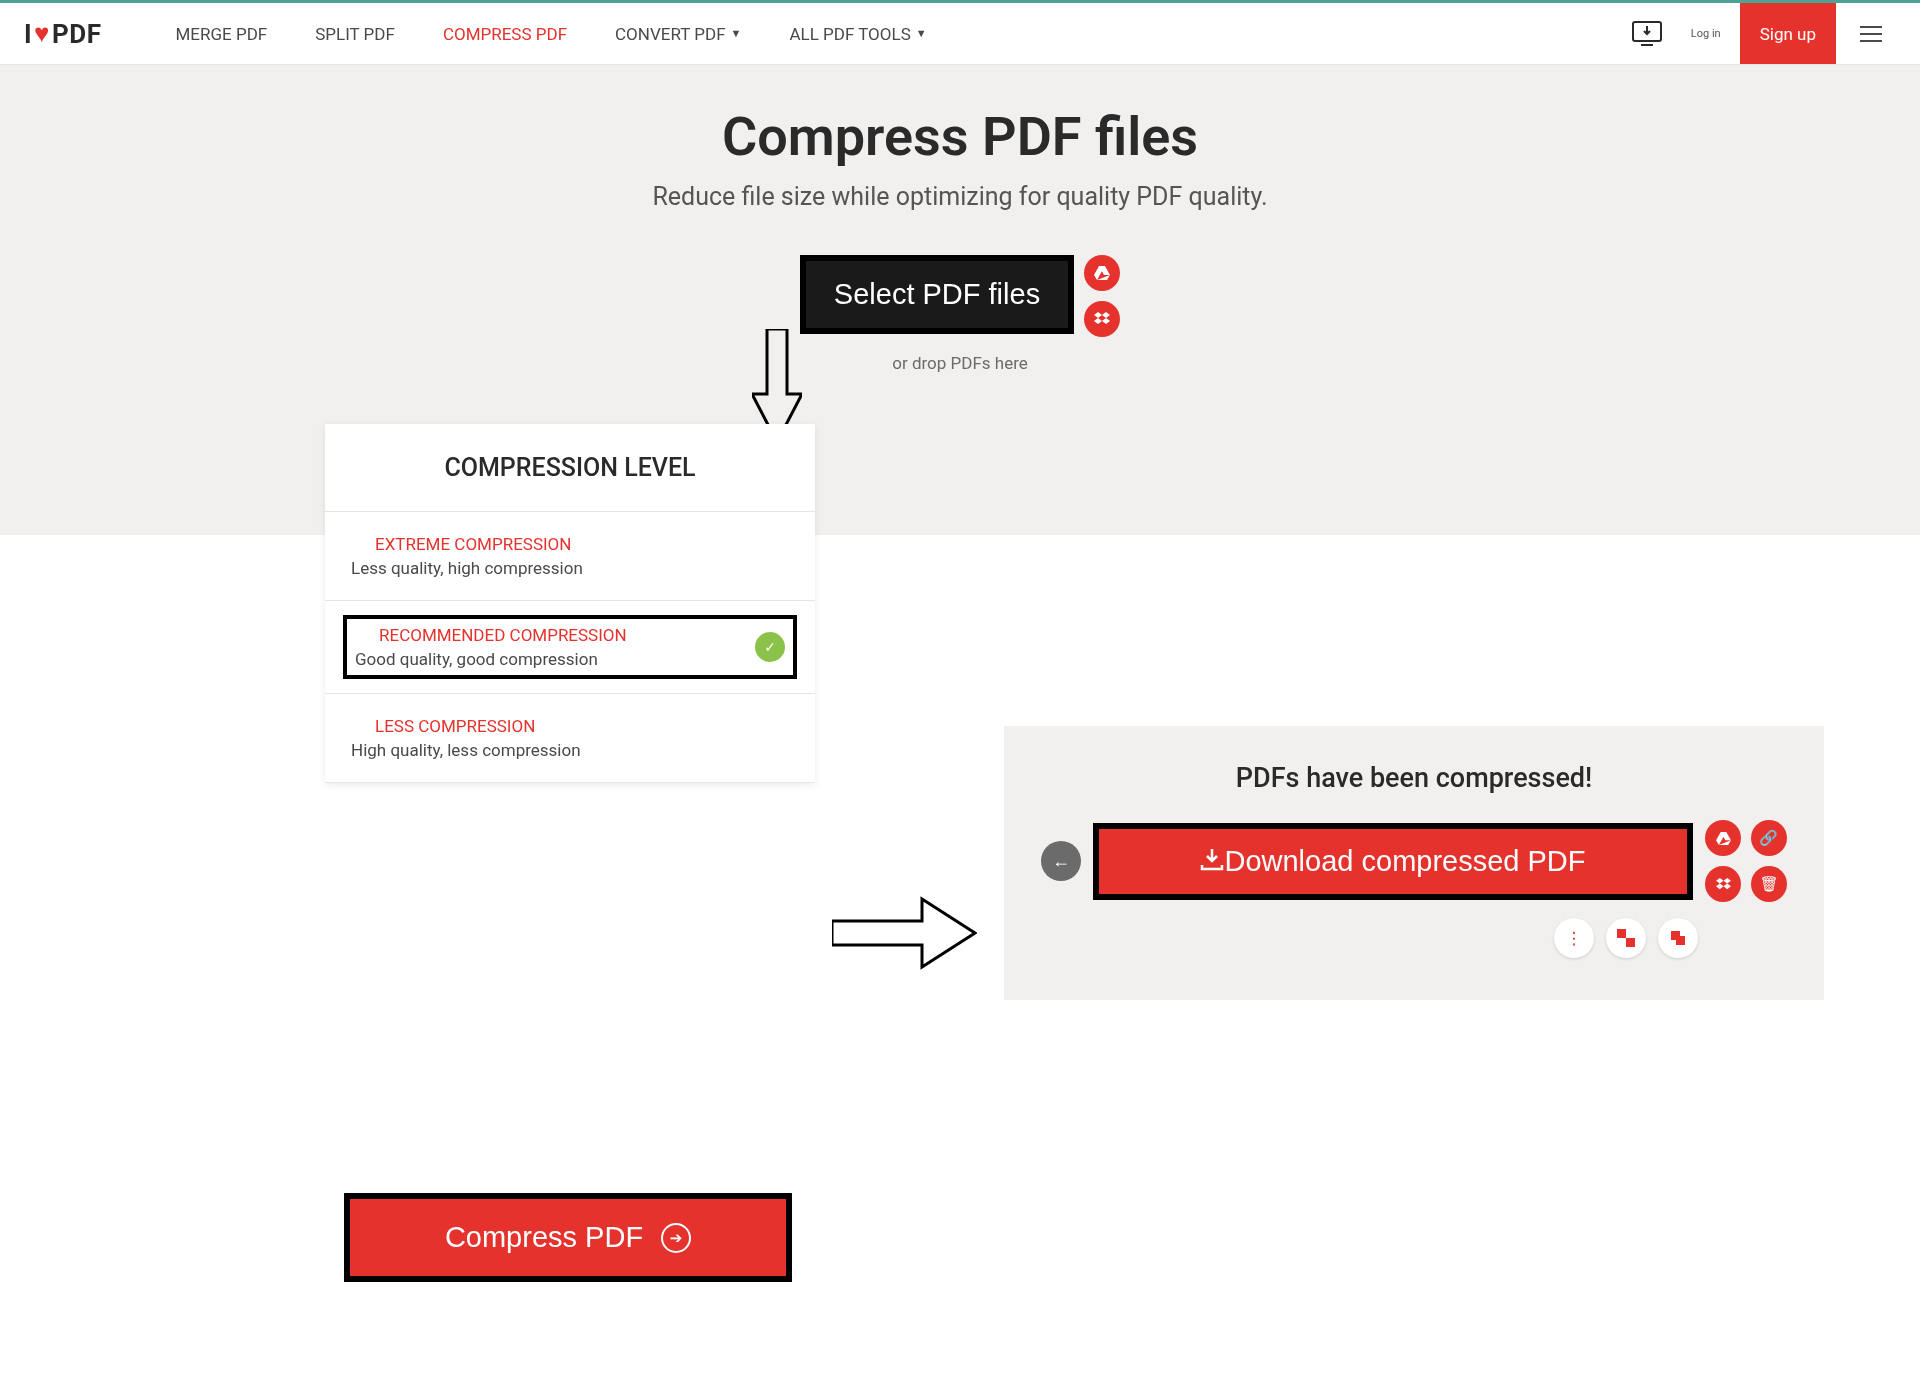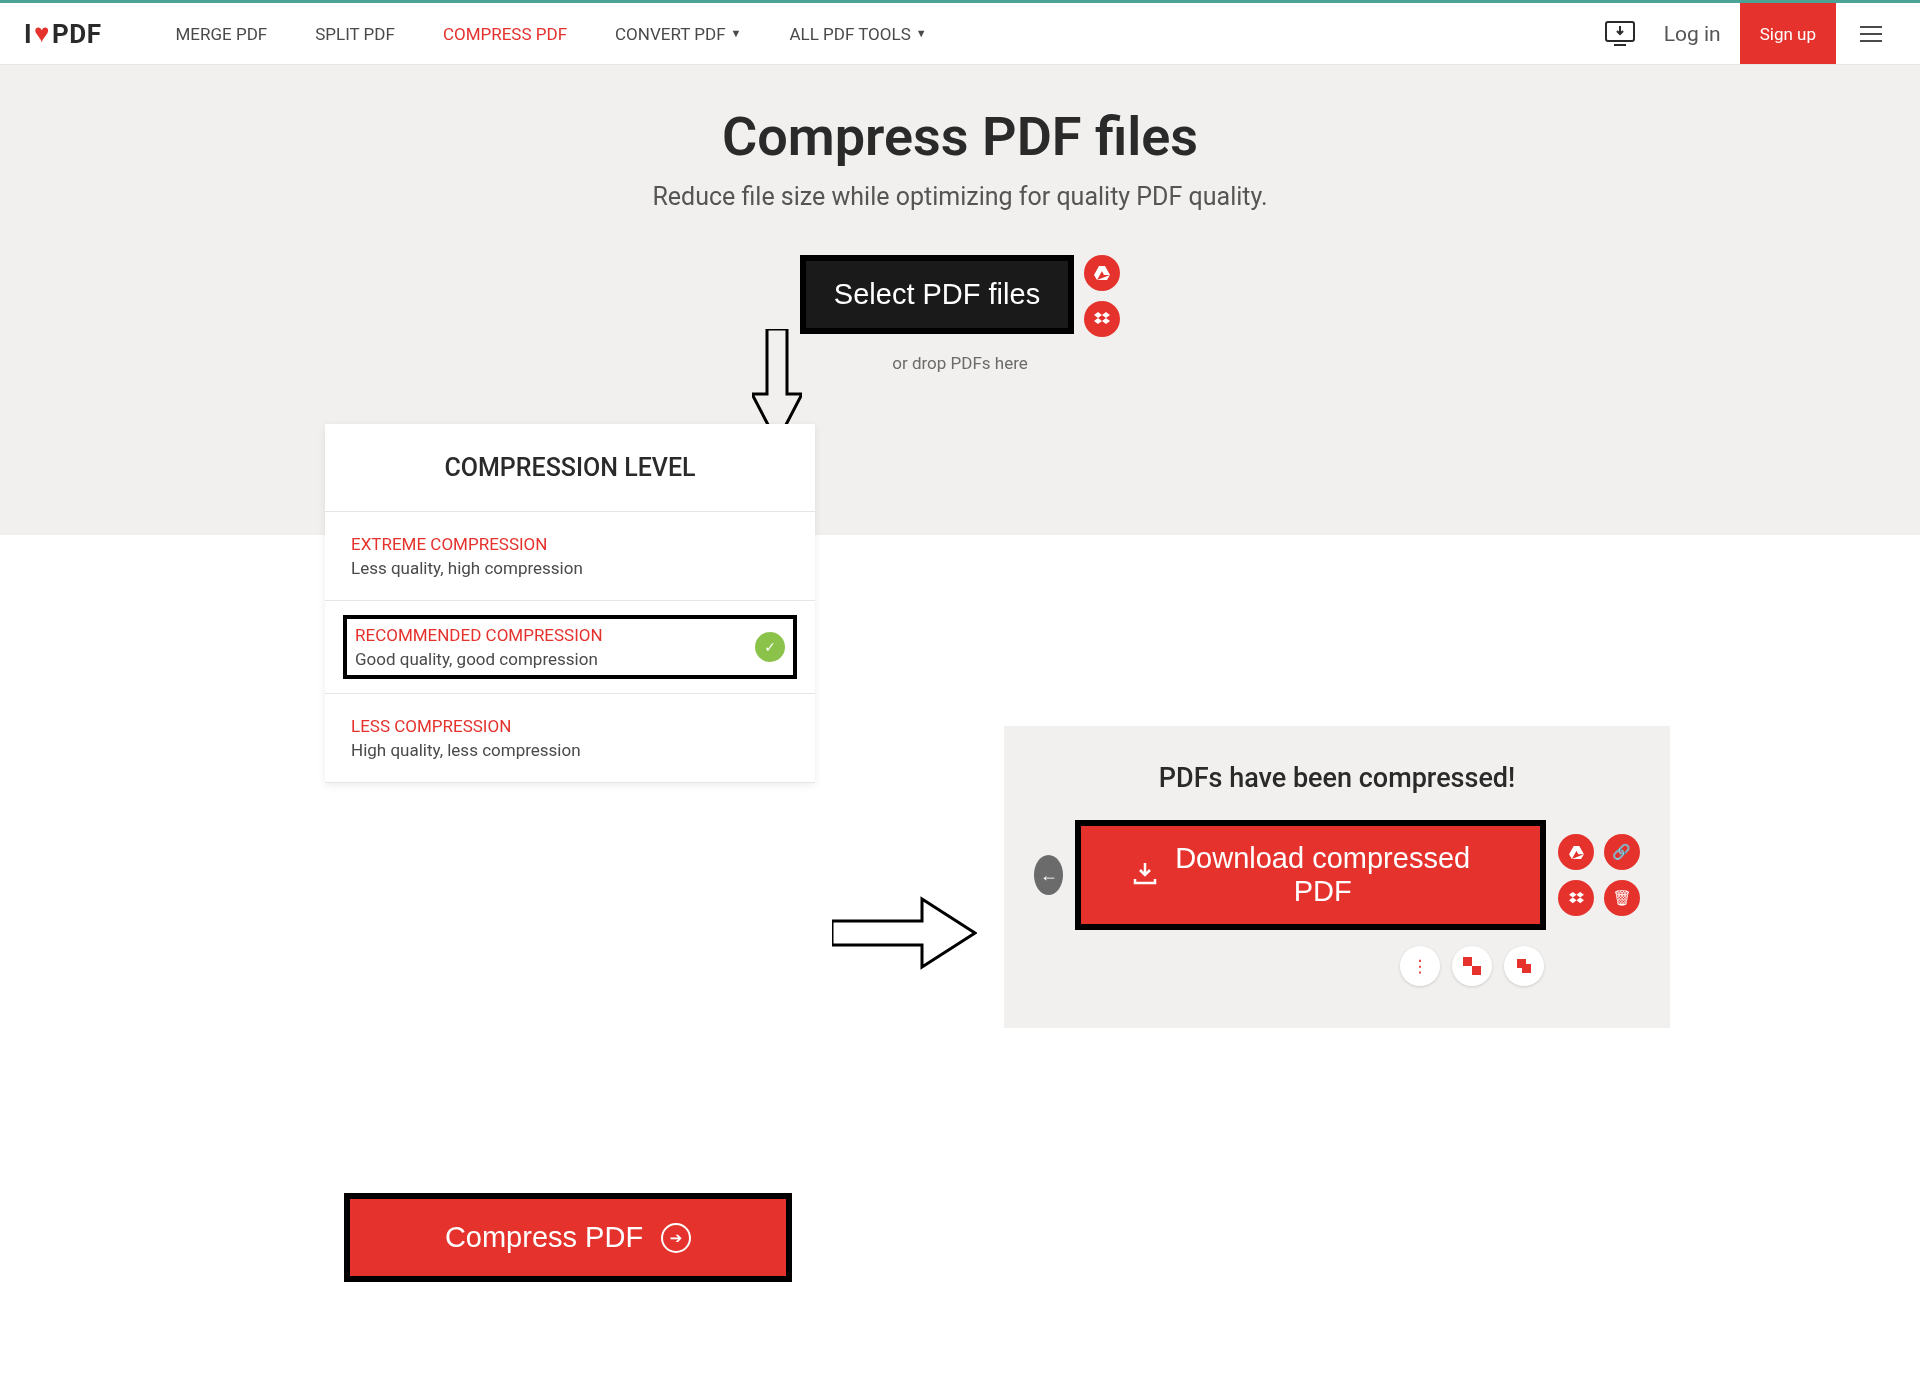--- a/index.html
+++ b/index.html
@@ -9,21 +9,21 @@
   .top-border { height: 3px; background: #4aa394; width: 100%; }
   .header { height: 62px; background: #fff; display: flex; align-items: center; padding: 0 24px; border-bottom: 1px solid #e6e6e6; }
   .logo { display: flex; align-items: center; font-weight: 700; font-size: 26px; letter-spacing: 0.5px; color: #2a2a2a; margin-right: 38px; cursor: pointer; }
   .logo .heart { color: #e5322d; margin: 0 2px; font-size: 26px; }
   .nav { display: flex; gap: 48px; padding-left: 36px; }
   .nav-item { font-size: 17px; color: #4a4a4a; cursor: pointer; display: flex; align-items: center; gap: 5px; }
   .nav-item.active { color: #e5322d; }
   .chevron-down { font-size: 11px; }
   .header-right { margin-left: auto; display: flex; align-items: center; height: 100%; }
   .desktop-icon { width: 50px; height: 100%; display: flex; align-items: center; justify-content: center; cursor: pointer; }
-  .login { padding: 0 19px; font-size: 21px; color: #555; cursor: pointer; height: 100%; display: flex; align-items: center; }
+  .login { padding: 0 19px; font-size: 11px; color: #555; cursor: pointer; height: 100%; display: flex; align-items: center; }
   .signup { background: #e5322d; color: #fff; padding: 0 20px; font-size: 17px; cursor: pointer; height: 100%; display: flex; align-items: center; }
   .hamburger { width: 50px; height: 100%; display: flex; align-items: center; justify-content: center; cursor: pointer; margin-left: 10px; }
   .hamburger-lines { display: flex; flex-direction: column; gap: 5px; }
   .hamburger-lines span { width: 22px; height: 2px; background: #4a4a4a; display: block; }
   
   
   .hero { background: #f1f0ee; padding: 40px 0 0; text-align: center; height: 470px; position: relative; }
   .hero h1 { font-size: 54px; color: #2a2a2a; font-weight: 600; margin-bottom: 14px; }
   .hero .subtitle { font-size: 25px; color: #555; margin-bottom: 44px; }
   .select-wrap { display: inline-flex; align-items: flex-start; gap: 10px; }
@@ -34,34 +34,34 @@
   
   
   .arrow-down { position: absolute; left: 752px; top: 329px; }
   
   
   .compression-panel { position: absolute; left: 325px; top: 424px; width: 490px; background: #fff; box-shadow: 0 2px 8px rgba(0,0,0,0.08); }
   .compression-panel h2 { text-align: center; font-size: 25px; font-weight: 500; color: #2a2a2a; padding: 29px 0; border-bottom: 1px solid #e5e5e5; }
   .level { padding: 22px 26px; border-bottom: 1px solid #e5e5e5; cursor: pointer; position: relative; }
   .level.selected { padding: 14px 18px; }
   .level.selected .level-box { border: 4px solid #000; padding: 6px 8px; }
-  .level-title { font-size: 17px; color: #e5322d; margin-bottom: 4px; }
+  .level-title { font-size: 17px; color: #e5322d; margin-bottom: 4px; margin-left: 24px; }
   .level-desc { font-size: 17px; color: #4a4a4a; }
   .check { position: absolute; right: 30px; top: 50%; transform: translateY(-50%); width: 30px; height: 30px; border-radius: 50%; background: #8bc34a; display: flex; align-items: center; justify-content: center; color: #fff; font-size: 14px; }
   
   
   .compress-btn-wrap { position: absolute; left: 344px; top: 1193px; width: 448px; }
   .compress-btn { background: #e5322d; color: #fff; border: 6px solid #000; width: 100%; padding: 22px; font-size: 29px; display: flex; align-items: center; justify-content: center; gap: 18px; cursor: pointer; }
   .arrow-circle { width: 30px; height: 30px; border: 2px solid #fff; border-radius: 50%; display: flex; align-items: center; justify-content: center; font-size: 15px; }
   
   
   .arrow-right { position: absolute; left: 832px; top: 893px; }
   
   
-  .result-panel { position: absolute; left: 1004px; top: 726px; width: 666px; background: #f1f0ee; padding: 36px 30px 42px; }
+  .result-panel { position: absolute; left: 1004px; top: 726px; width: 820px; background: #f1f0ee; padding: 36px 30px 42px; }
   .result-title { text-align: center; font-size: 27px; color: #2a2a2a; margin-bottom: 26px; font-weight: 500; }
   .result-row { display: flex; align-items: center; justify-content: center; gap: 12px; }
   .back-btn { width: 40px; height: 40px; border-radius: 50%; background: #6b6b6b; color: #fff; display: flex; align-items: center; justify-content: center; cursor: pointer; font-size: 18px; }
   .download-btn { background: #e5322d; color: #fff; border: 6px solid #000; padding: 16px 52px; font-size: 29px; display: flex; align-items: center; cursor: pointer; width: 600px; justify-content: center; }
   .side-grid { display: grid; grid-template-columns: repeat(2,1fr); gap: 10px; }
   .side-grid .round-btn { width: 36px; height: 36px; }
   .secondary-row { display: flex; justify-content: flex-end; gap: 12px; margin-top: 16px; padding-right: 96px; }
   .white-circle { width: 40px; height: 40px; border-radius: 50%; background: #fff; display: flex; align-items: center; justify-content: center; cursor: pointer; color: #e5322d; font-size: 17px; box-shadow: 0 1px 3px rgba(0,0,0,0.15); }
   .stats { display: flex; align-items: center; justify-content: center; gap: 36px; margin-top: 38px; }
   .pct-circle { position: relative; width: 90px; height: 90px; }

